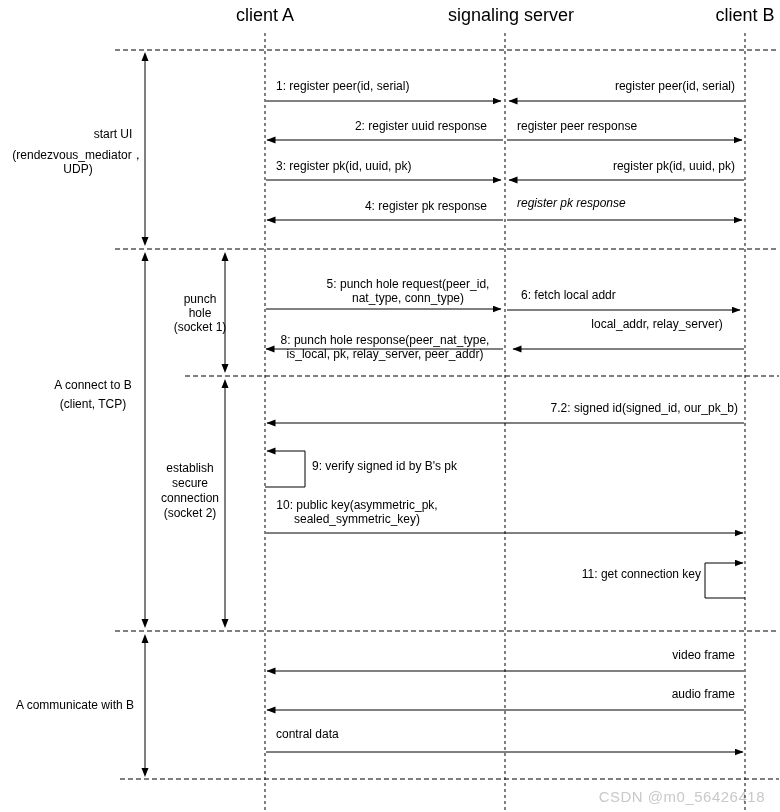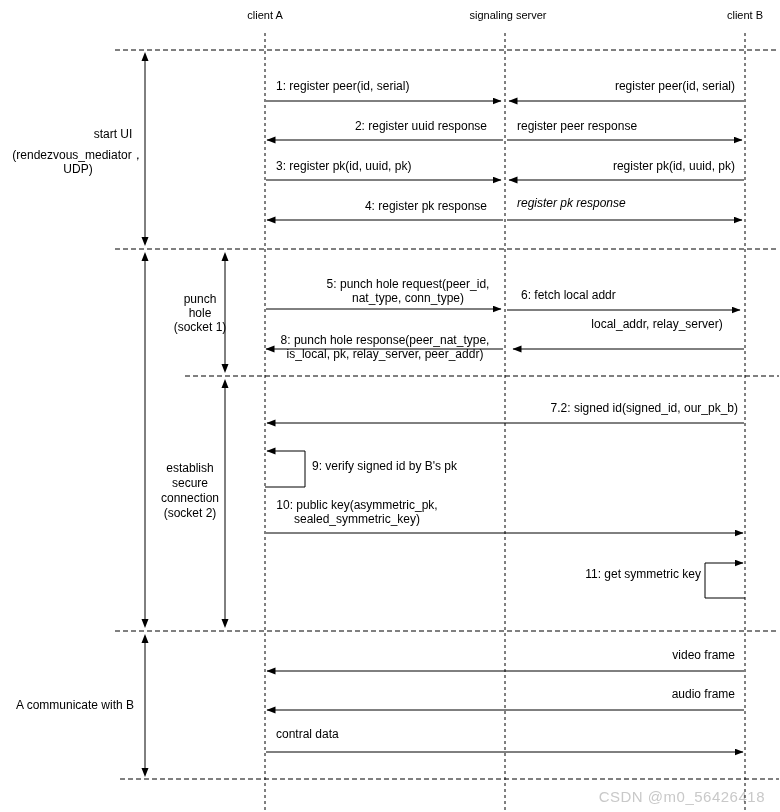--- a/index.html
+++ b/index.html
@@ -9,21 +9,21 @@
   }
   .layer{position:absolute;left:0;top:0;width:780px;height:812px;}
   svg.layer{z-index:1;pointer-events:none;}
   .txt{
     position:absolute;z-index:2;font-size:12px;line-height:14px;
     white-space:nowrap;color:#000;
   }
   .c{text-align:center;}
   .r{text-align:right;}
   .ln{display:block;}
-  .hdr{font-size:11px;}
+  .hdr{font-size:18px;}
   .watermark{
     position:absolute;z-index:0;font-size:15px;color:#c9c9c9;
     letter-spacing:0.5px;white-space:nowrap;text-align:right;
   }
 </style>
 </head>
 <body>
 
 <div class="canvas">
 
@@ -101,20 +101,24 @@
 
   <div class="txt hdr c" style="left:215px;top:8px;width:100px;">client A</div>
   <div class="txt hdr c" style="left:448px;top:8px;width:120px;">signaling server</div>
   <div class="txt hdr c" style="left:695px;top:8px;width:100px;">client B</div>
 
   <div class="txt c" style="left:53px;top:127px;width:120px;">start UI</div>
   <div class="txt c" style="left:3px;top:148px;width:150px;">
     <span class="ln">(rendezvous_mediator，</span>
     <span class="ln">UDP)</span>
   </div>
+  <div class="txt c" style="left:23px;top:376px;width:140px;line-height:19px;">
+    <span class="ln">A connect to B</span>
+    <span class="ln">(client, TCP)</span>
+  </div>
   <div class="txt c" style="left:160px;top:292px;width:80px;">
     <span class="ln">punch</span>
     <span class="ln">hole</span>
     <span class="ln">(socket 1)</span>
   </div>
   <div class="txt c" style="left:140px;top:461px;width:100px;line-height:15px;">
     <span class="ln">establish</span>
     <span class="ln">secure</span>
     <span class="ln">connection</span>
     <span class="ln">(socket 2)</span>
@@ -140,18 +144,18 @@
   </div>
   <div class="txt c" style="left:557px;top:317px;width:200px;">
     <span class="ln">local_addr, relay_server)</span>
   </div>
   <div class="txt r" style="left:538px;top:401px;width:200px;">7.2: signed id(signed_id, our_pk_b)</div>
   <div class="txt" style="left:312px;top:459px;">9: verify signed id by B's pk</div>
   <div class="txt c" style="left:257px;top:498px;width:200px;">
     <span class="ln">10: public key(asymmetric_pk,</span>
     <span class="ln">sealed_symmetric_key)</span>
   </div>
-  <div class="txt r" style="left:501px;top:567px;width:200px;">11: get symmetric key</div>
+  <div class="txt r" style="left:501px;top:567px;width:200px;">11: get connection key</div>
   <div class="txt r" style="left:535px;top:648px;width:200px;">video frame</div>
   <div class="txt r" style="left:535px;top:687px;width:200px;">audio frame</div>
   <div class="txt" style="left:276px;top:727px;">contral data</div>
 
 </div>
 
 </body></html>

